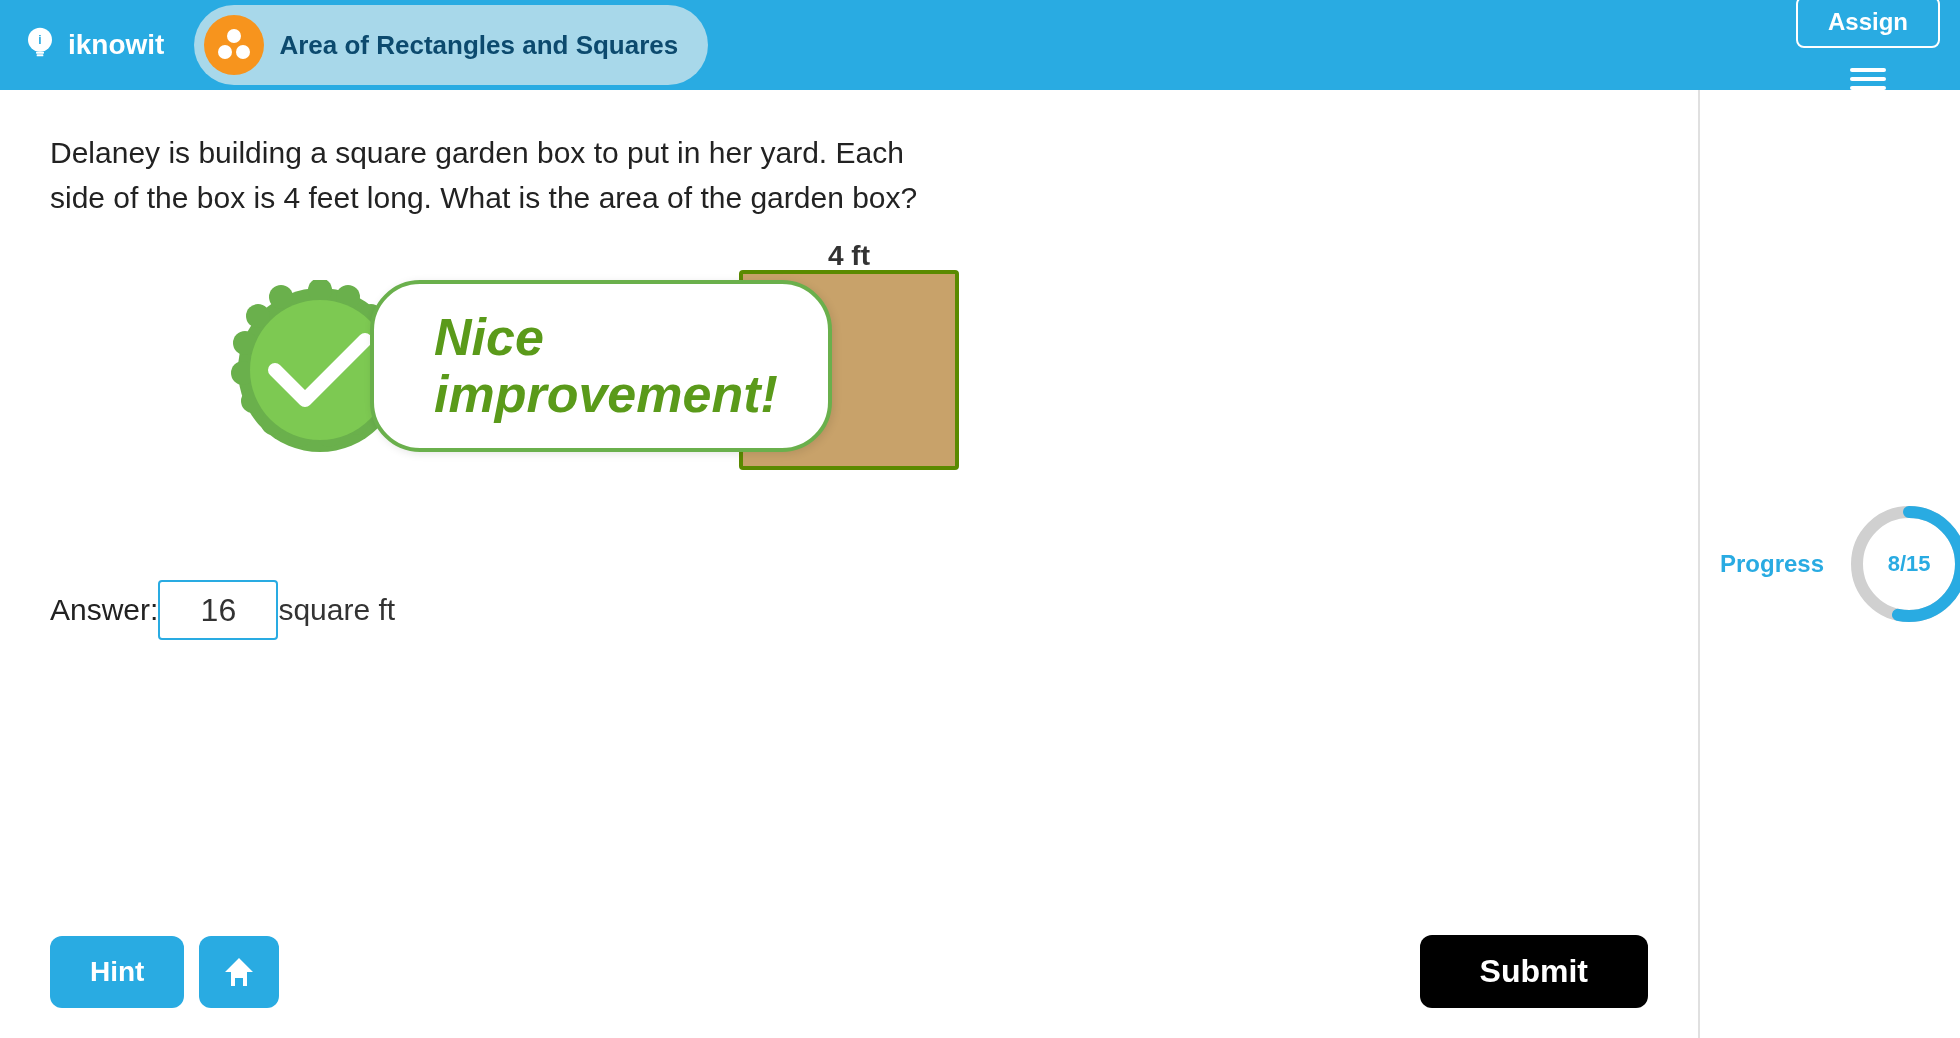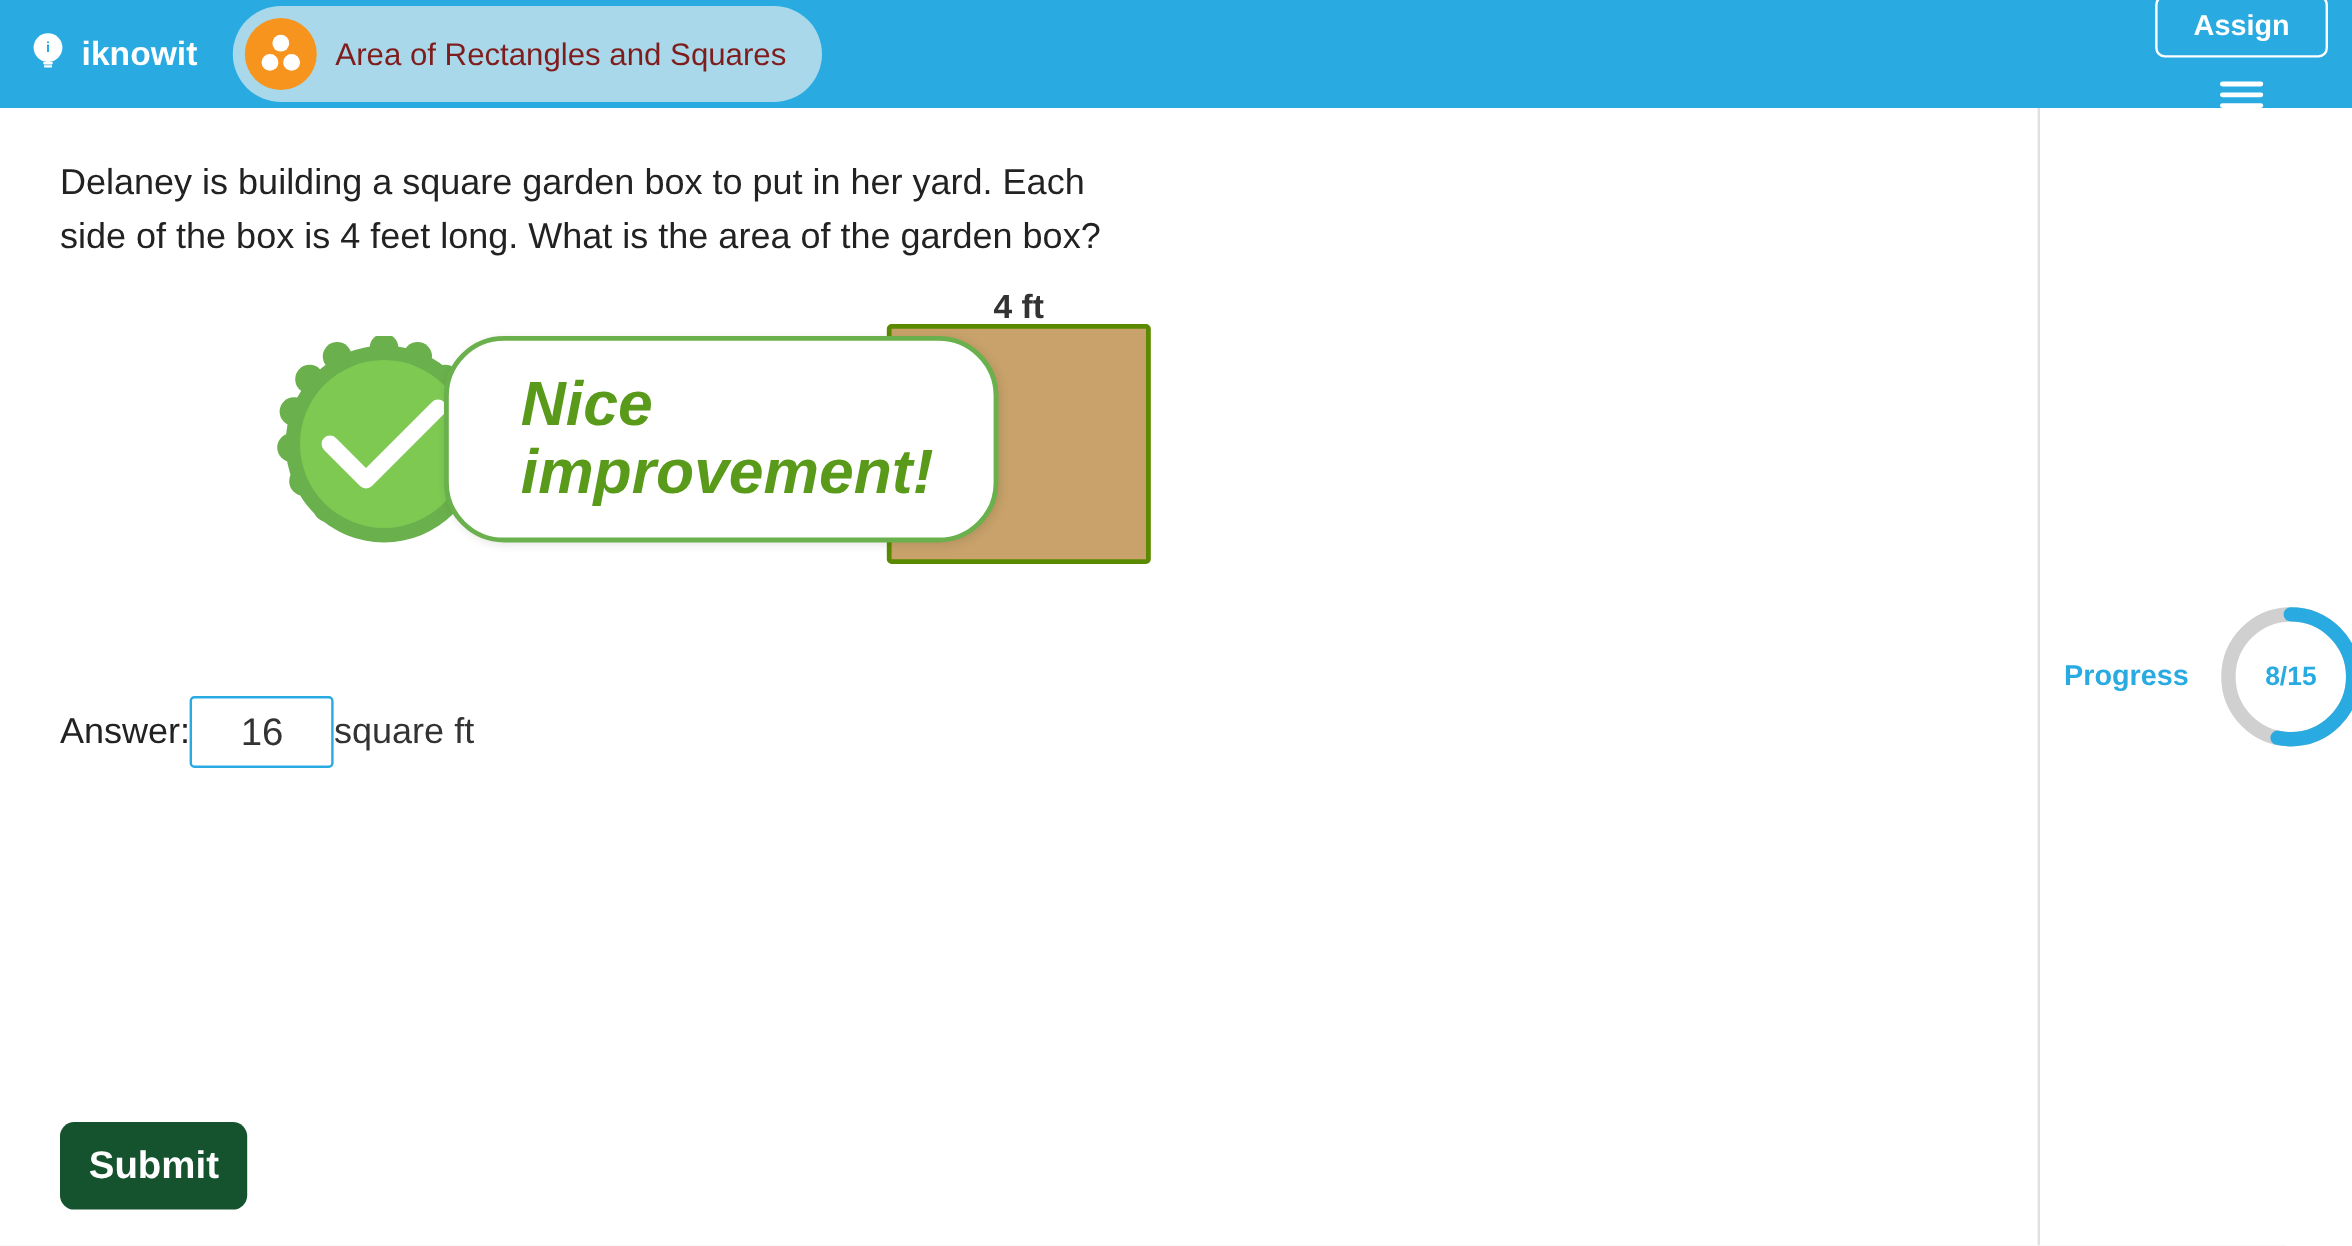--- a/index.html
+++ b/index.html
@@ -56,22 +56,22 @@
       border-radius: 50%;
       background: #f7941d;
       display: flex;
       align-items: center;
       justify-content: center;
       flex-shrink: 0;
     }
 
     .lesson-title {
       font-size: 26px;
-      font-weight: normal;
-      color: #7f1d1d;
+      font-weight: bold;
+      color: #0c4a6e;
     }
 
     .header-right {
       margin-left: auto;
       display: flex;
       align-items: center;
       gap: 15px;
       flex-direction: column;
     }
 
@@ -255,27 +255,27 @@
       border-radius: 12px;
       font-size: 28px;
       padding: 18px 22px;
       cursor: pointer;
       display: flex;
       align-items: center;
       justify-content: center;
     }
 
     .submit-btn {
-      background: #14532d;
+      background: #000000;
       color: white;
       border: none;
       border-radius: 12px;
       font-size: 32px;
       font-weight: bold;
-      padding: 18px 24px;
+      padding: 18px 60px;
       cursor: pointer;
     }
 
     
     .sidebar {
       width: 260px;
       background: white;
       padding: 30px 20px;
       display: flex;
       flex-direction: row;
@@ -444,20 +444,29 @@
       </div>
     </div>
 
     <div class="answer-row">
       <span>Answer:</span>
       <input class="answer-input" type="text" value="16" style="">
       <span class="answer-unit">square ft</span>
     </div>
 
     <div class="bottom-bar">
+      <div class="left-buttons">
+        <button class="hint-btn">Hint</button>
+        <button class="home-btn">
+
+          <svg width="36" height="36" viewBox="0 0 36 36">
+            <polygon points="18,4 32,18 26,18 26,32 22,32 22,24 14,24 14,32 10,32 10,18 4,18" fill="white"></polygon>
+          </svg>
+        </button>
+      </div>
       <button class="submit-btn">Submit</button>
     </div>
 
   </div>
 
   <div class="sidebar">
 
     <span class="sidebar-section-title">Progress</span>
 
     <div class="circle-container">

